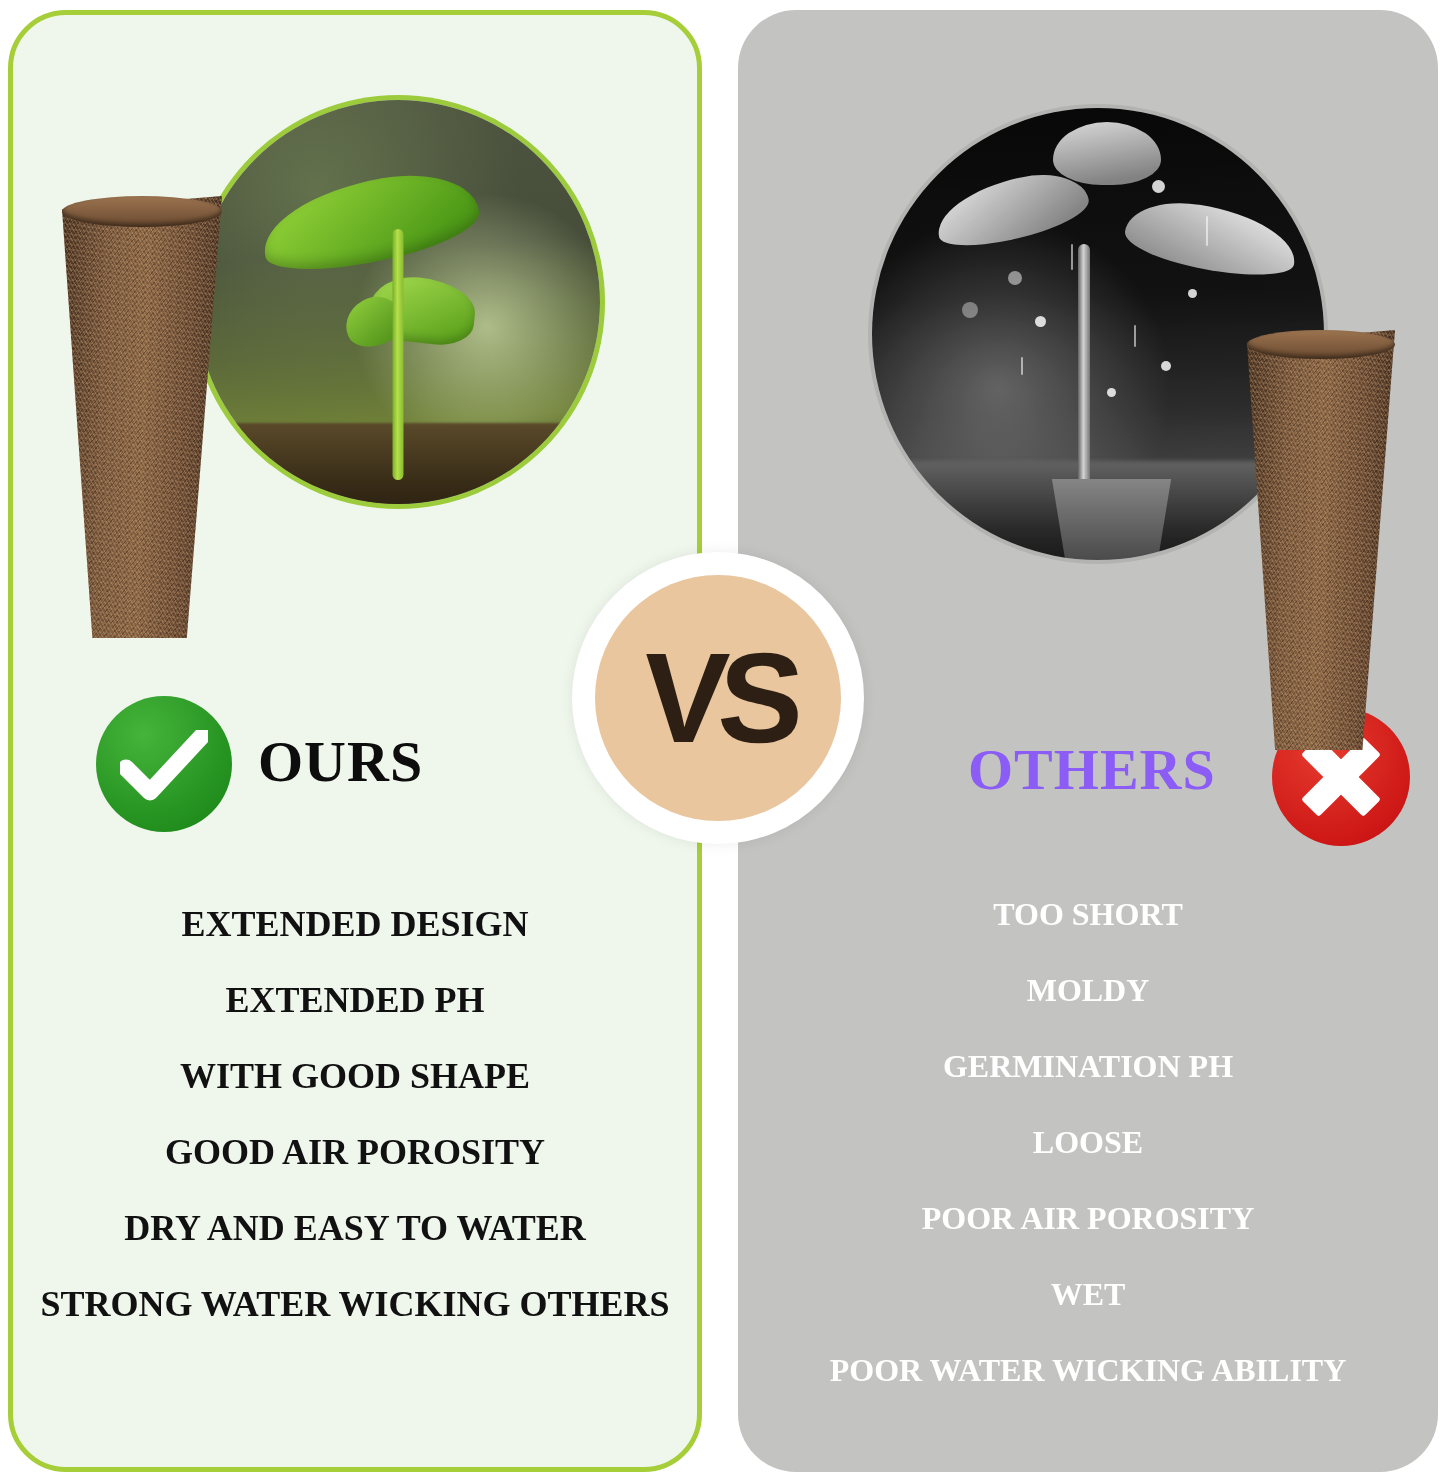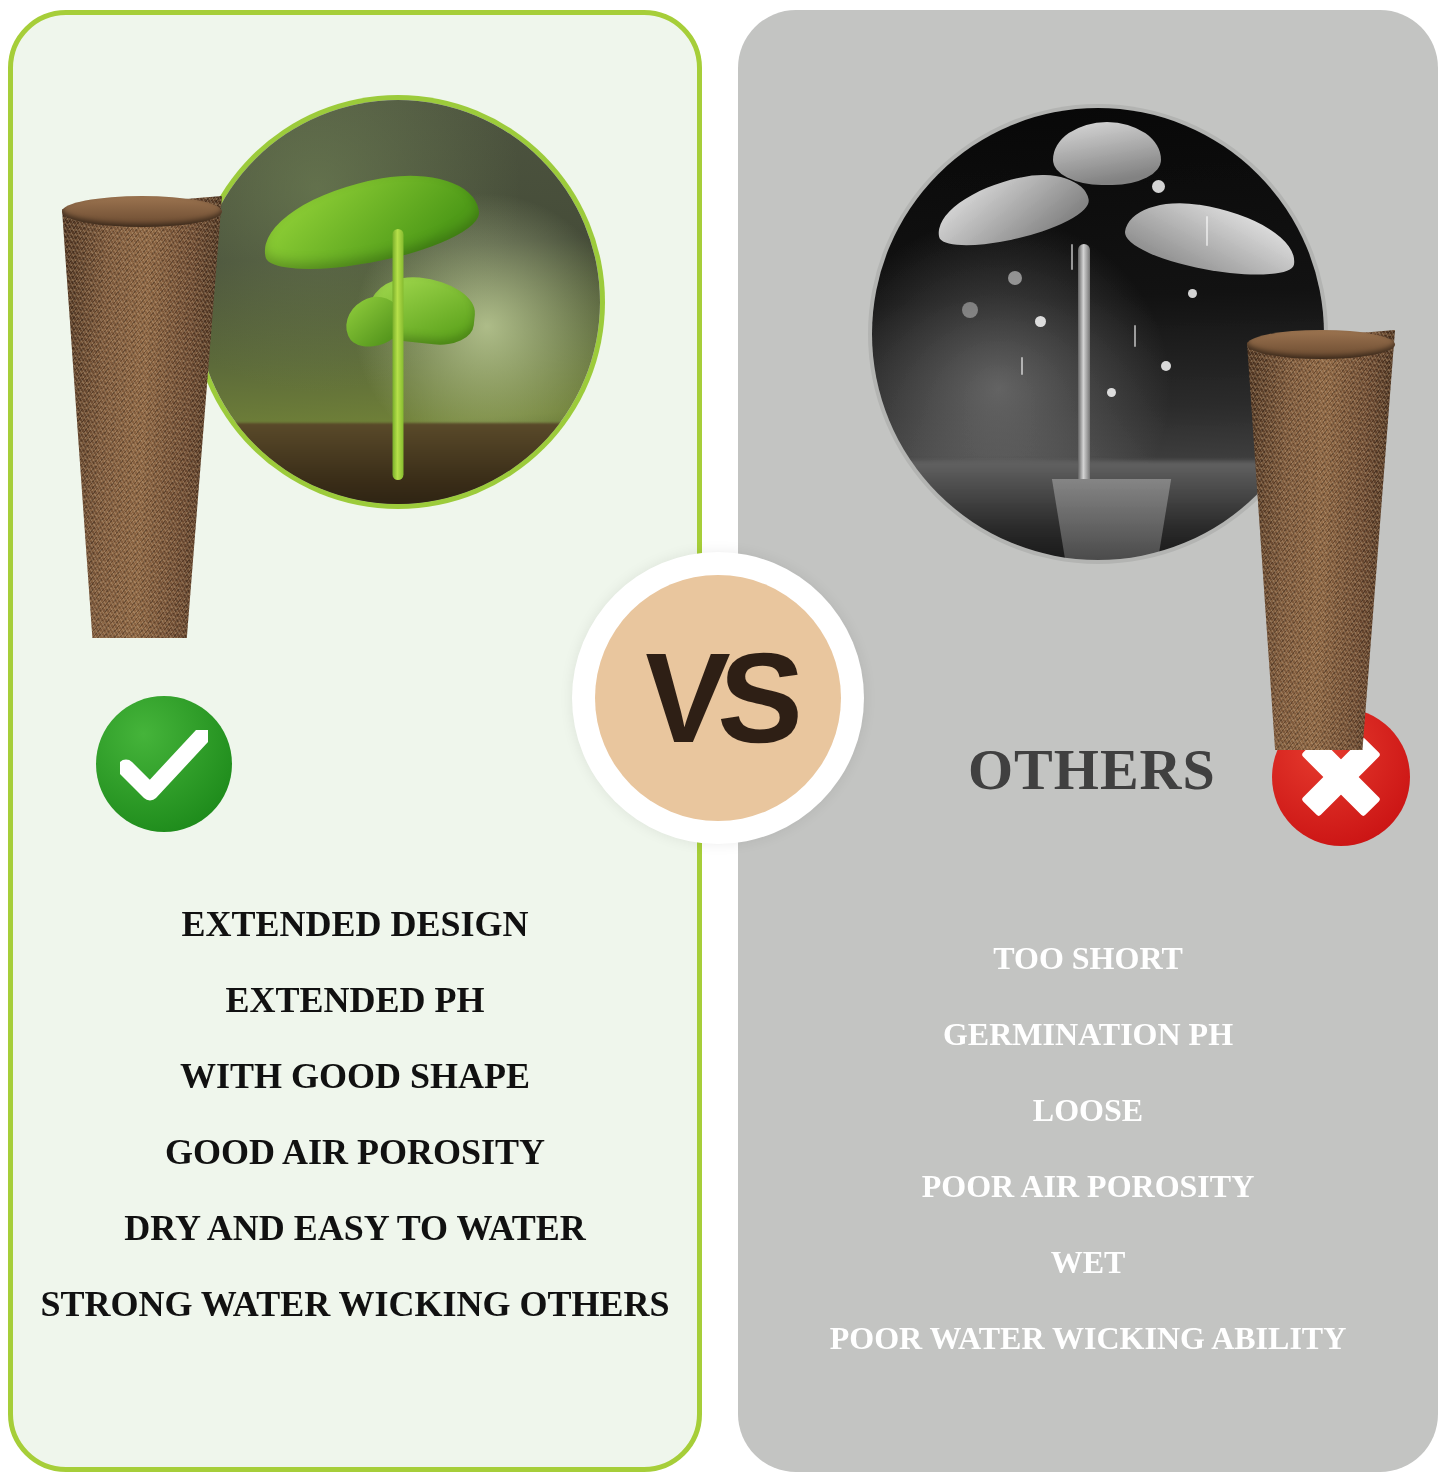--- a/index.html
+++ b/index.html
@@ -103,26 +103,26 @@
   .x-badge .xbar{position:absolute;left:50%;top:50%;width:88px;height:25px;
     background:#ffffff;border-radius:3px;}
   .x-badge .xb1{transform:translate(-50%,-50%) rotate(45deg);}
   .x-badge .xb2{transform:translate(-50%,-50%) rotate(-45deg);}
   .plug-others{z-index:6;}
   .x-badge{z-index:5;}
 
   .label{position:absolute;font-family:"Liberation Serif",serif;font-weight:bold;
     font-size:58px;letter-spacing:1px;}
   .label-ours{left:258px;top:728px;color:#0d0d0d;}
-  .label-others{left:968px;top:736px;color:#404040;}
+  .label-others{left:968px;top:736px;color:#8b5cf6;}
 
   
   .features{position:absolute;display:flex;flex-direction:column;align-items:center;}
   .features-ours{left:10px;top:886px;width:690px;}
-  .features-others{left:740px;top:920px;width:696px;}
+  .features-others{left:740px;top:876px;width:696px;}
   .feat{font-family:"Liberation Serif",serif;font-weight:bold;
     text-align:center;white-space:nowrap;line-height:1;height:76px;
     display:flex;align-items:center;justify-content:center;}
   .features-ours .feat{font-size:36px;color:#111111;}
   .features-others .feat{font-size:32px;color:#ffffff;}
 </style>
 </head>
 <body>
 
 <div class="stage">
@@ -144,20 +144,21 @@
     <div class="plug-body"></div>
     <div class="plug-rim"></div>
   </div>
 
   <div class="check-badge">
     <svg width="88" height="72" viewBox="0 0 88 72">
       <path d="M6 38 L30 62 L82 6" stroke="#ffffff" stroke-width="17" stroke-linecap="round" stroke-linejoin="round" fill="none"></path>
     </svg>
   </div>
 
+  <div class="label label-ours">OURS</div>
 
   <div class="features features-ours">
     <div class="feat">EXTENDED DESIGN</div>
     <div class="feat">EXTENDED PH</div>
     <div class="feat">WITH GOOD SHAPE</div>
     <div class="feat">GOOD AIR POROSITY</div>
     <div class="feat">DRY AND EASY TO WATER</div>
     <div class="feat">STRONG WATER WICKING OTHERS</div>
   </div>
 
@@ -193,20 +194,21 @@
 
   <div class="plug plug-others">
     <div class="plug-body"></div>
     <div class="plug-rim"></div>
   </div>
 
   <div class="label label-others">OTHERS</div>
 
   <div class="features features-others">
     <div class="feat">TOO SHORT</div>
+    <div class="feat">MOLDY</div>
     <div class="feat">GERMINATION PH</div>
     <div class="feat">LOOSE</div>
     <div class="feat">POOR AIR POROSITY</div>
     <div class="feat">WET</div>
     <div class="feat">POOR WATER WICKING ABILITY</div>
   </div>
 
   <div class="vs-badge">
     <div class="vs-inner">
       <span class="vs-text">VS</span>

